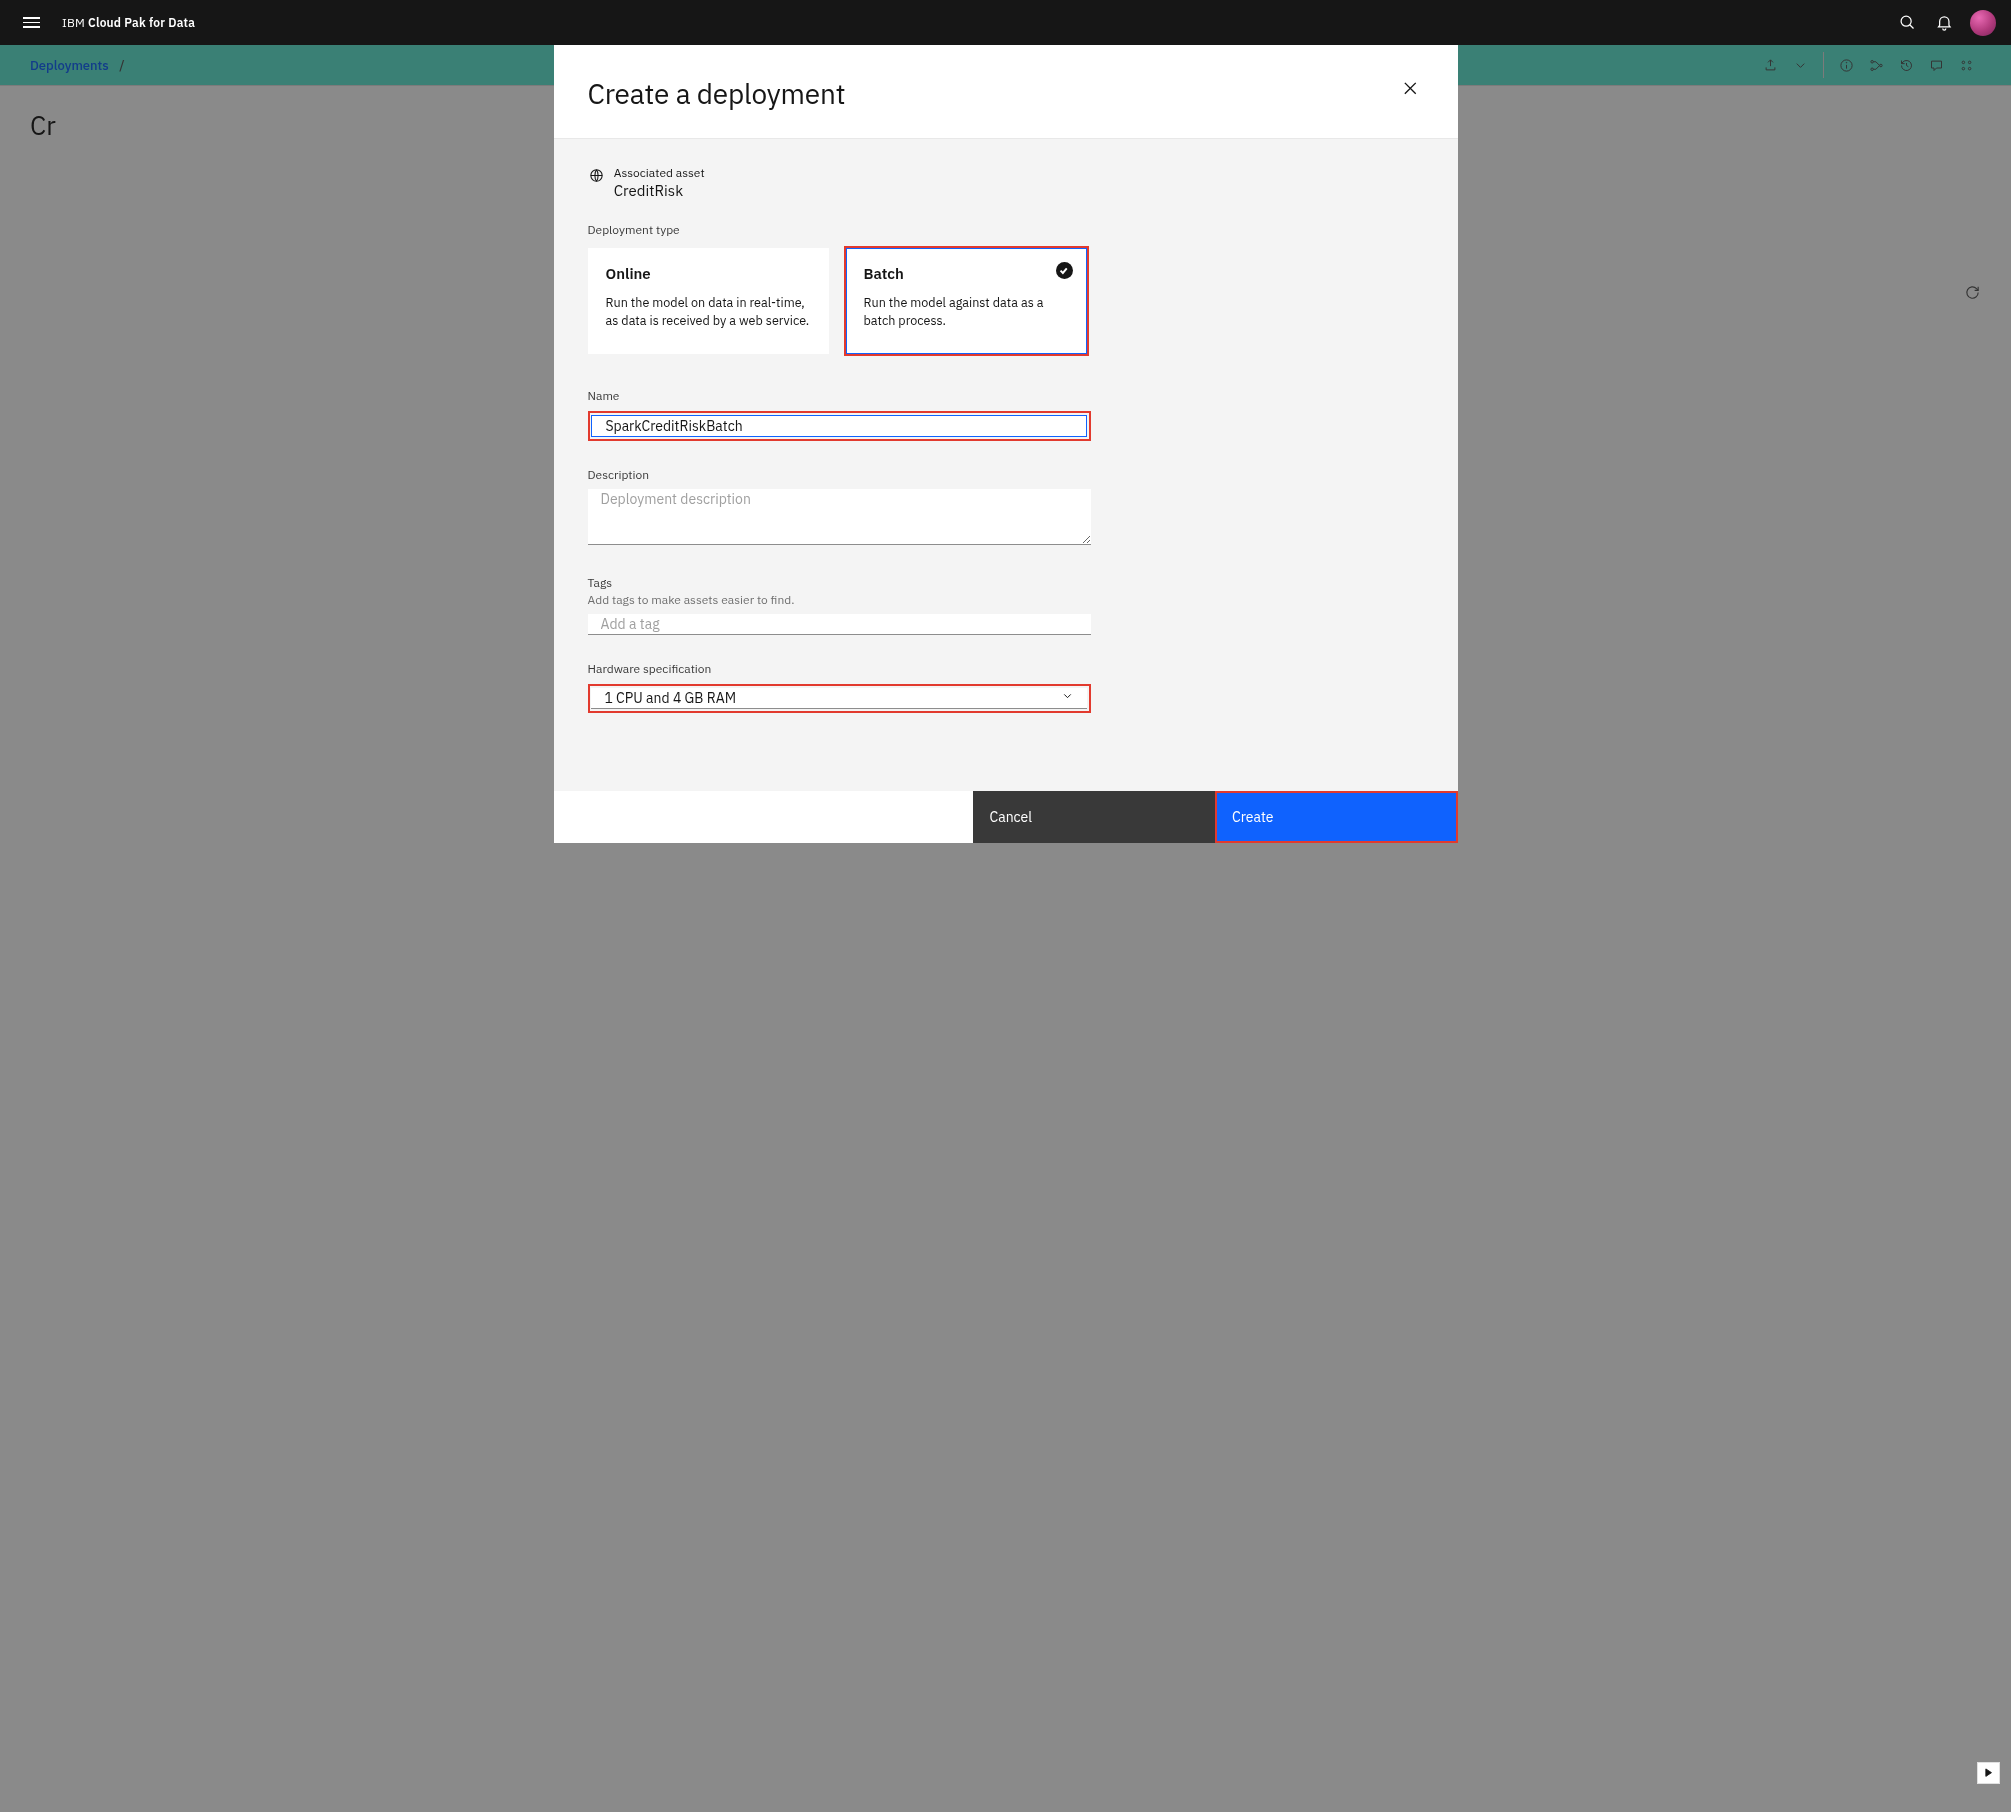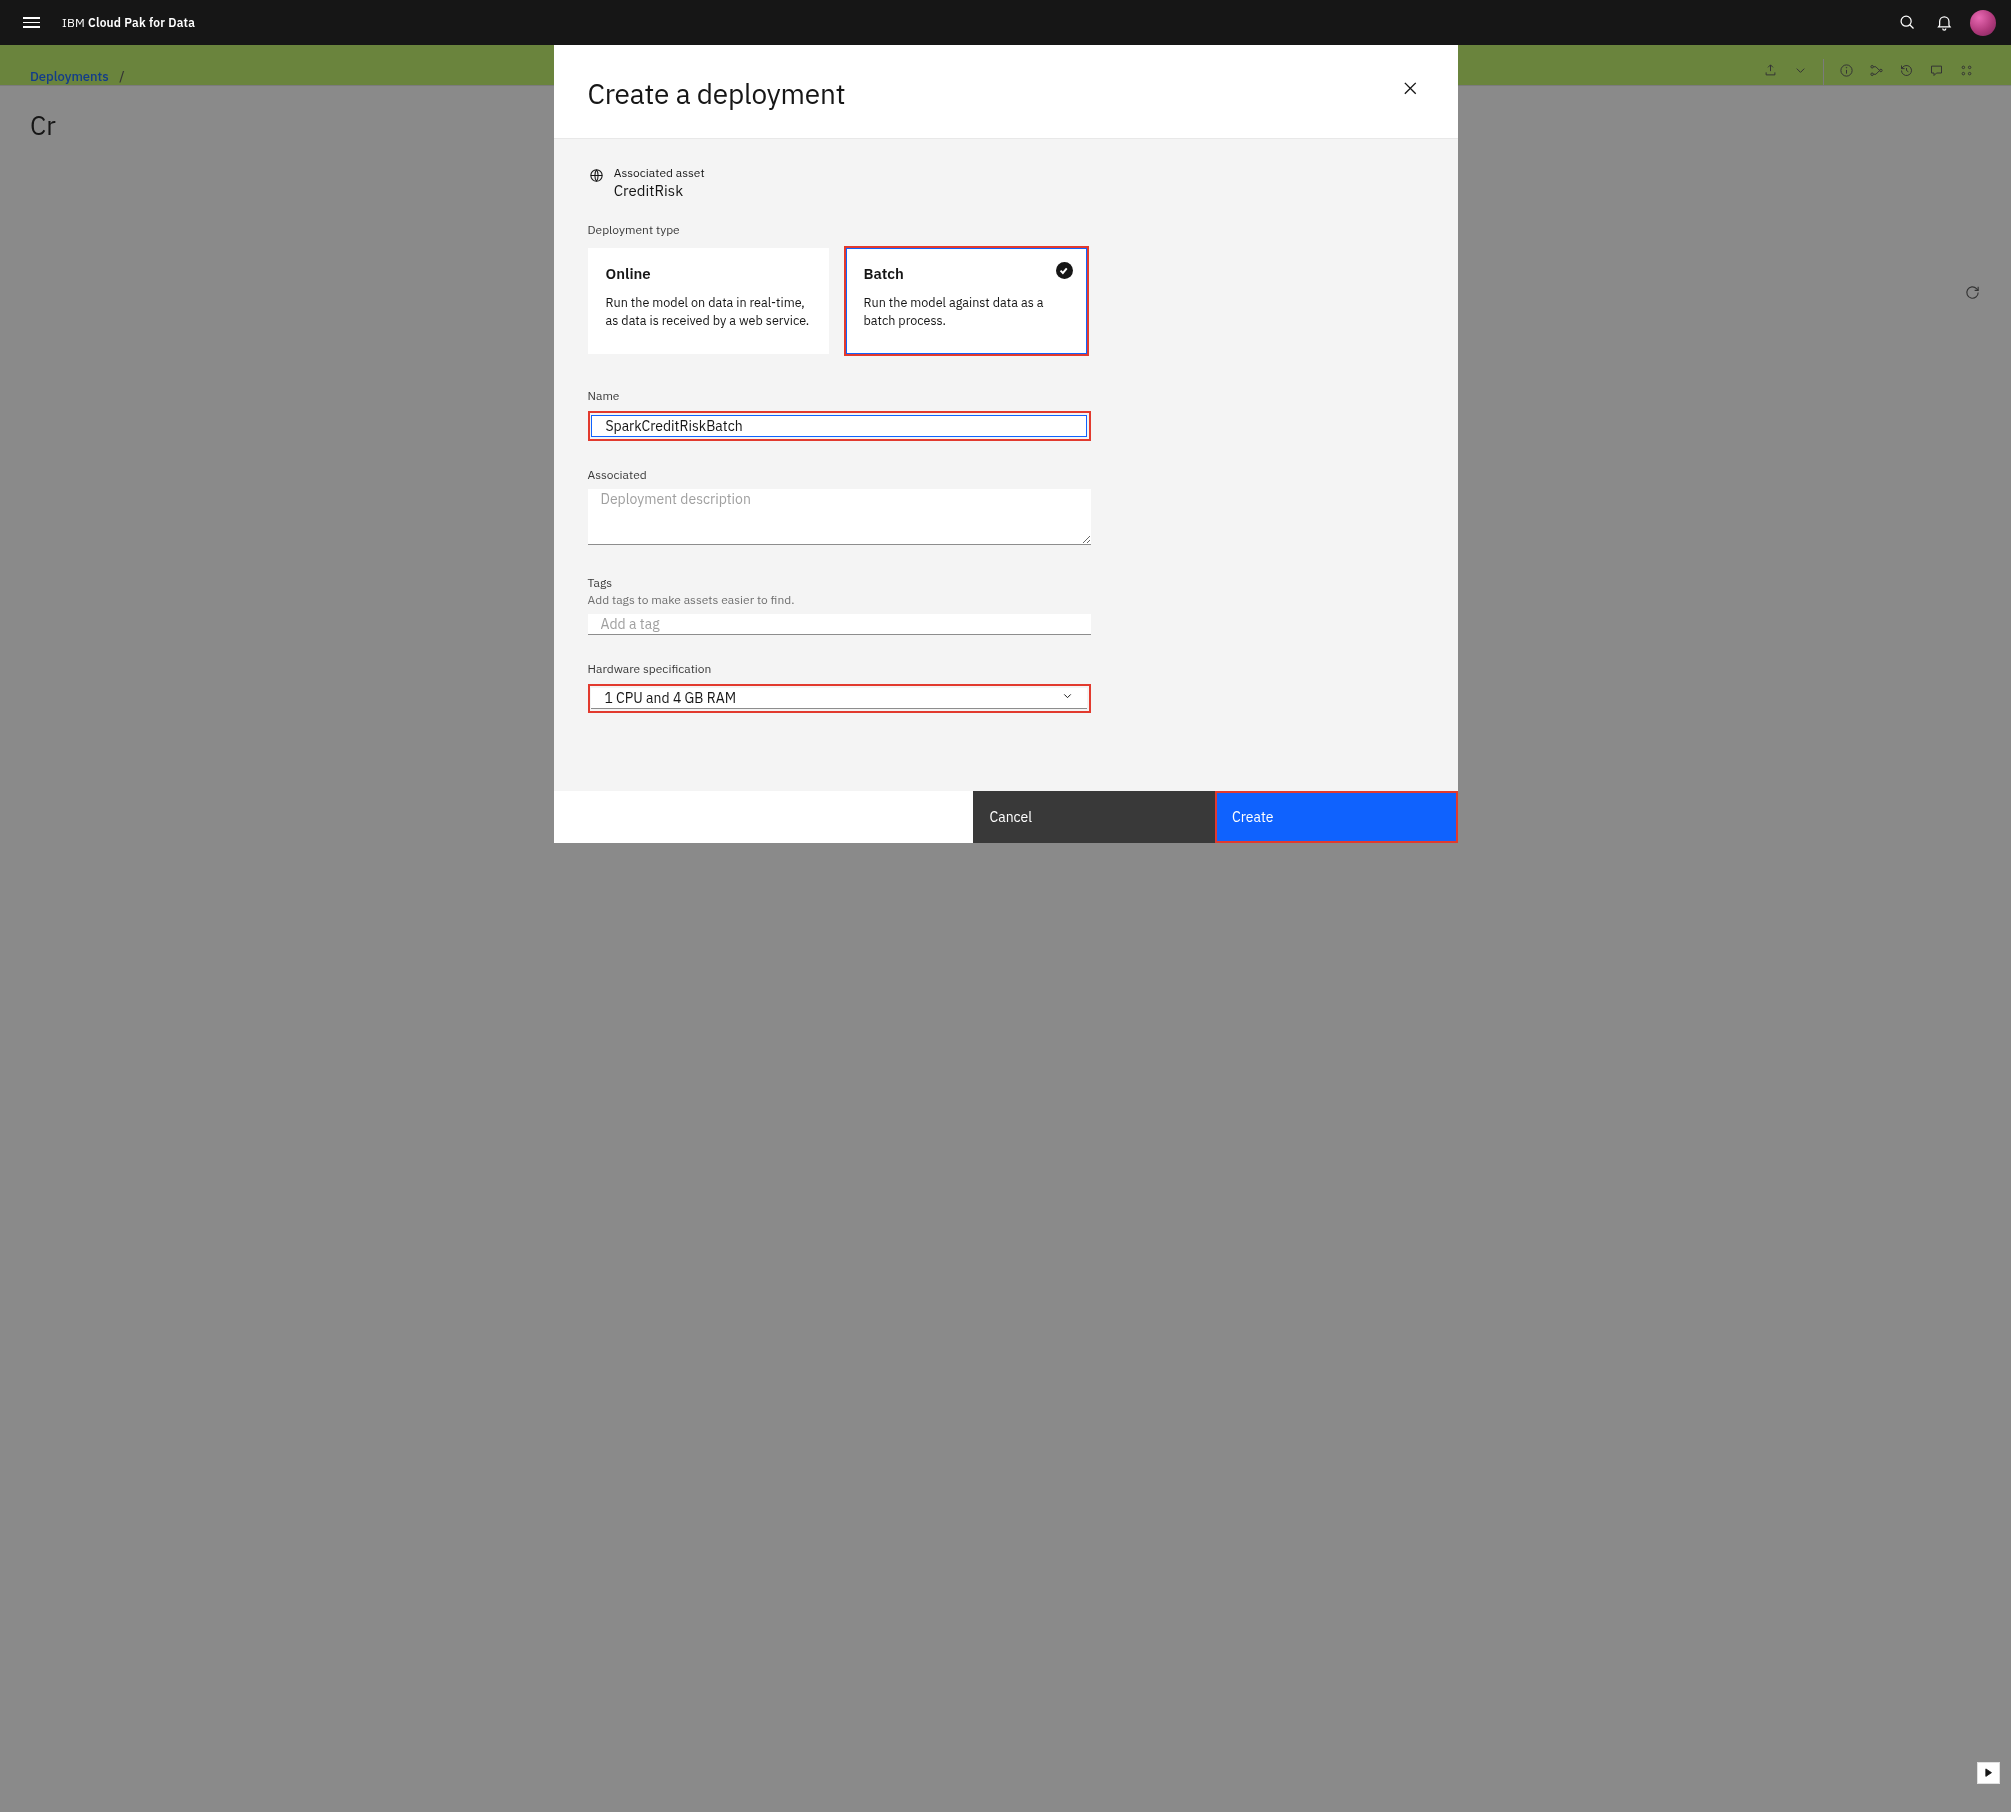--- a/index.html
+++ b/index.html
@@ -27,24 +27,24 @@
   .brand .light { font-weight: 400; }
   .brand .bold  { font-weight: 600; }
   .top-header .spacer { flex: 1; }
   .hdr-icon { width:37px; height:37px; display:flex; align-items:center; justify-content:center; cursor:pointer; }
   .hdr-icon svg { width:18.6px; height:18.6px; fill:none; stroke:#fff; stroke-width:1.6; }
   .avatar { width:26px; height:26px; border-radius:50%; background: radial-gradient(circle at 35% 30%, #e869b3 0%, #b13a7c 55%, #7c245a 100%); margin-left:7.5px; }
 
   
   .subheader {
     height: 41px;
-    background: #bef264;
+    background: #5eead4;
     border-bottom: 0.9px solid #e0e0e0;
     display: flex;
-    align-items: flex-end;
+    align-items: center;
     padding: 0 30px;
   }
   .breadcrumb { color:#0f62fe; font-size:13px; font-weight:500; cursor:pointer; }
   .breadcrumb .sep { color:#525252; margin-left:7.5px; }
   .subheader .spacer { flex:1; }
   .sub-icon { width:30px; height:30px; display:flex; align-items:center; justify-content:center; cursor:pointer; }
   .sub-icon svg { width:15px; height:15px; fill:none; stroke:#525252; stroke-width:1.6; }
   .sub-divider { width:0.9px; height:26px; background:#e0e0e0; margin:0 7.5px; }
 
   
@@ -318,21 +318,21 @@
       </div>
 
       <div class="field">
         <div class="field-label">Name</div>
         <div class="highlight-red">
           <input class="text-input focused" type="text" value="SparkCreditRiskBatch" style="">
         </div>
       </div>
 
       <div class="field">
-        <div class="field-label">Associated</div>
+        <div class="field-label">Description</div>
         <textarea class="textarea" placeholder="Deployment description" style=""></textarea>
       </div>
 
       <div class="field">
         <div class="field-label">
           <span>Tags</span>
           <span class="hint">Add tags to make assets easier to find.</span>
         </div>
         <input class="tag-input" type="text" placeholder="Add a tag" style="">
       </div>

